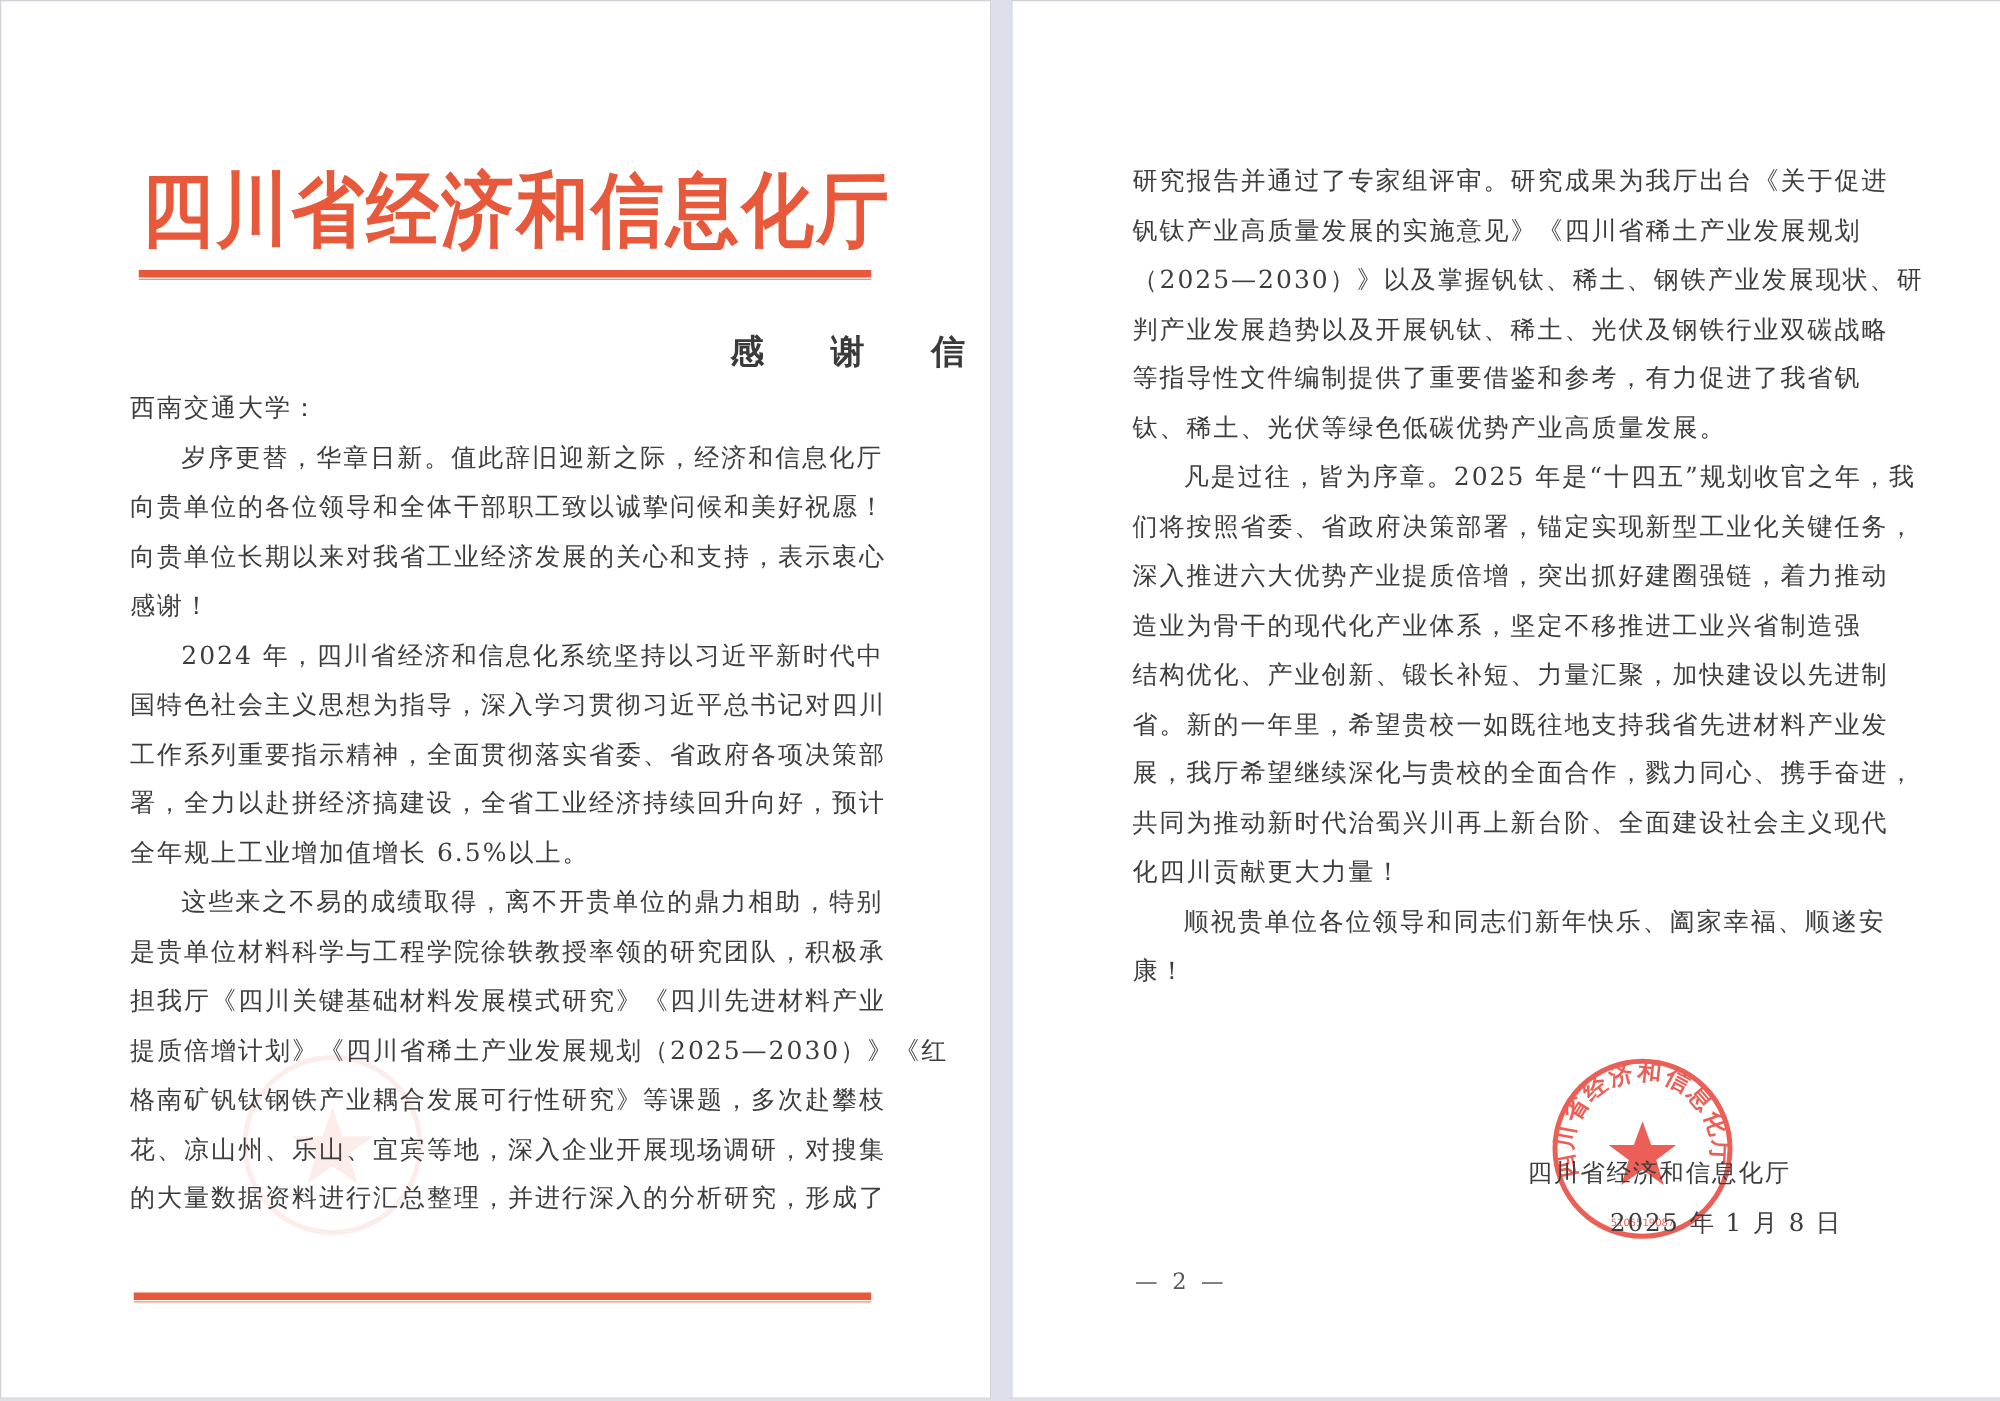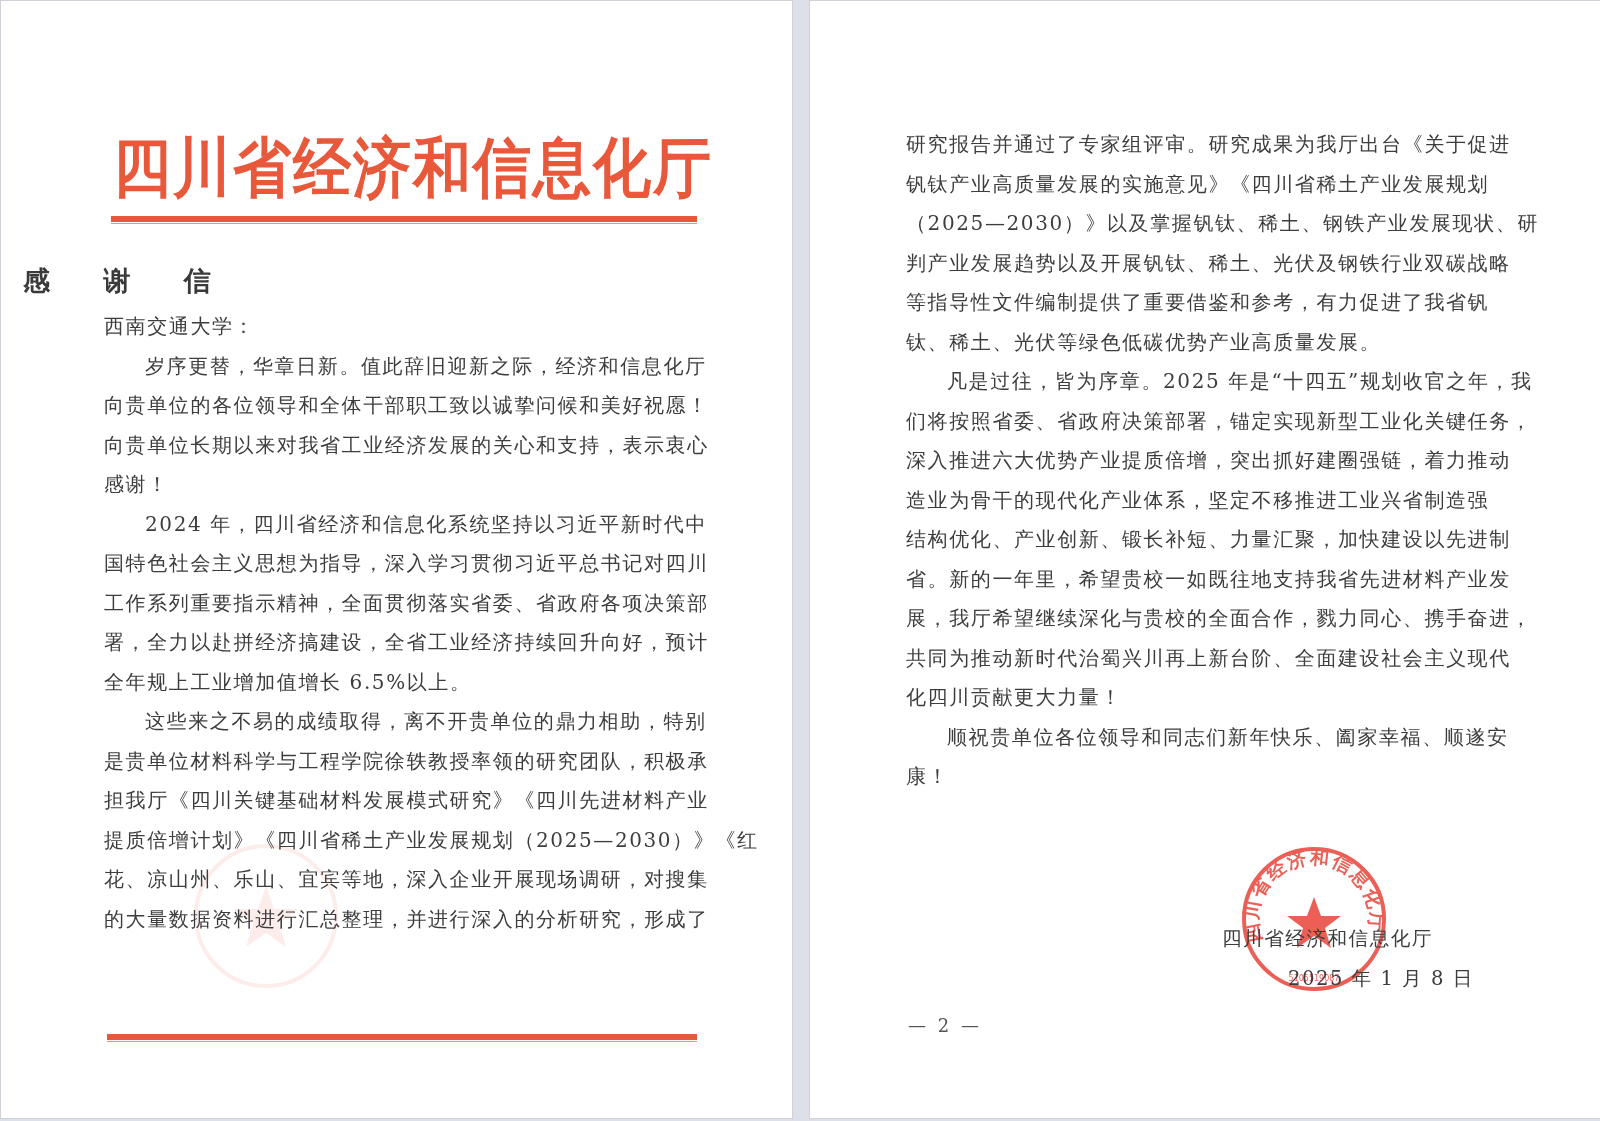--- a/index.html
+++ b/index.html
@@ -32,21 +32,21 @@
   .red-rule {
     position:absolute; height:6px; background:#e8583a;
   }
   .red-rule::after {
     content:""; position:absolute; left:0; right:0; top:7px; height:1px; background:#f08f7b;
   }
   #top-rule { left:110px; top:215px; width:586px; }
   #bottom-rule { left:106px; top:1033px; width:590px; }
 
   .doc-title {
-    position:absolute; left:0; width:793px; top:262px; text-align:left;
+    position:absolute; left:0; width:793px; top:262px; text-align:right;
     font-size:27px; font-weight:bold; color:#3a3a3a; letter-spacing:22px; padding-left:22px; box-sizing:border-box;
   }
   .text-block {
     position:absolute; color:#3d3d3d;
     font-size:20px; line-height:39.5px;
     letter-spacing:1.6px;
   }
   .line { display:block; white-space:nowrap; height:39.5px; }
   .indent { padding-left:41px; }
   #left-body { left:103px; top:306px; width:580px; }
@@ -91,20 +91,21 @@
     <span class="line">感谢！</span>
     <span class="line indent">2024 年，四川省经济和信息化系统坚持以习近平新时代中</span>
     <span class="line">国特色社会主义思想为指导，深入学习贯彻习近平总书记对四川</span>
     <span class="line">工作系列重要指示精神，全面贯彻落实省委、省政府各项决策部</span>
     <span class="line">署，全力以赴拼经济搞建设，全省工业经济持续回升向好，预计</span>
     <span class="line">全年规上工业增加值增长 6.5%以上。</span>
     <span class="line indent">这些来之不易的成绩取得，离不开贵单位的鼎力相助，特别</span>
     <span class="line">是贵单位材料科学与工程学院徐轶教授率领的研究团队，积极承</span>
     <span class="line">担我厅《四川关键基础材料发展模式研究》《四川先进材料产业</span>
     <span class="line">提质倍增计划》《四川省稀土产业发展规划（2025—2030）》《红</span>
+    <span class="line">格南矿钒钛钢铁产业耦合发展可行性研究》等课题，多次赴攀枝</span>
     <span class="line">花、凉山州、乐山、宜宾等地，深入企业开展现场调研，对搜集</span>
     <span class="line">的大量数据资料进行汇总整理，并进行深入的分析研究，形成了</span>
   </div>
 
   <div class="red-rule" id="bottom-rule"></div>
 </div>
 
 <div class="page" id="page-right"></div>
 
 <div class="text-block" id="right-body">

